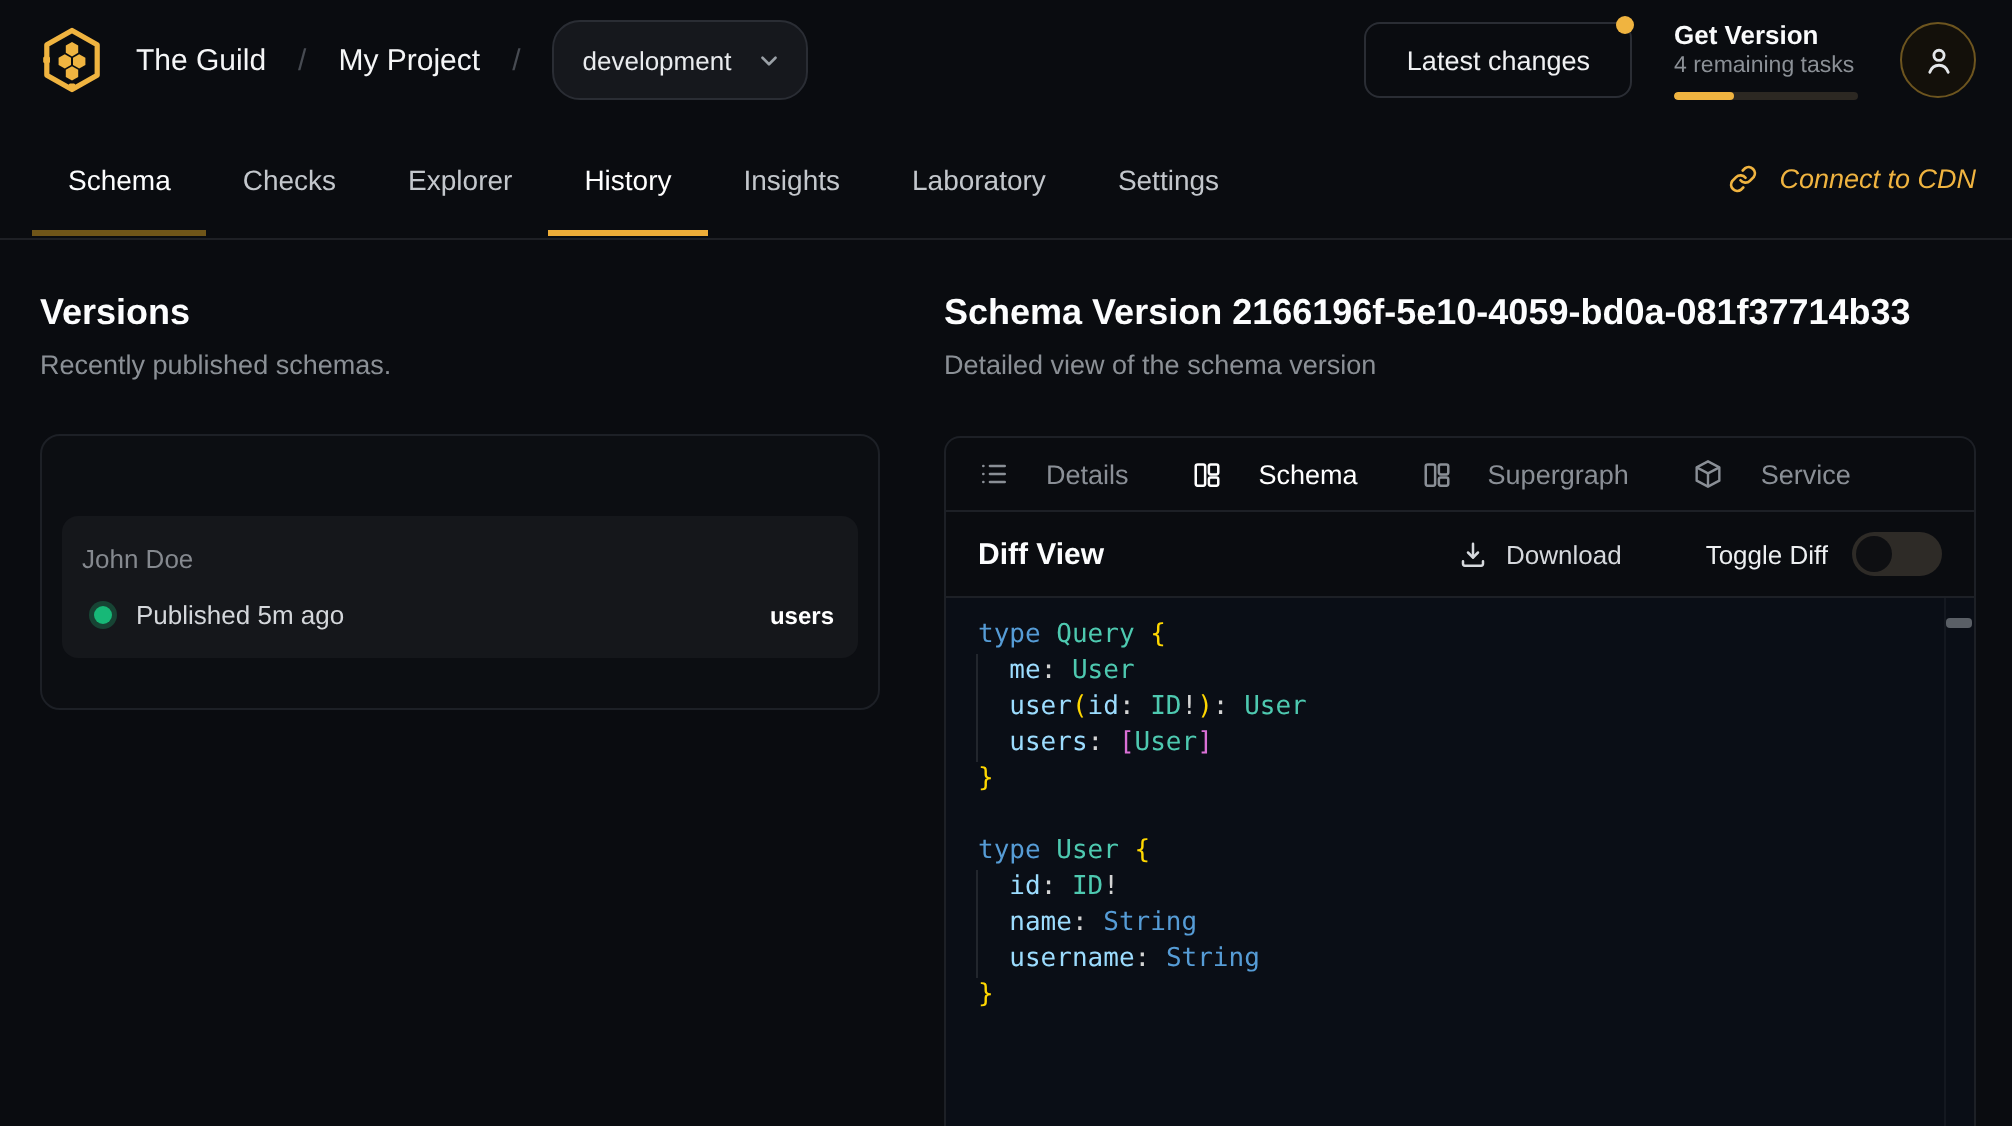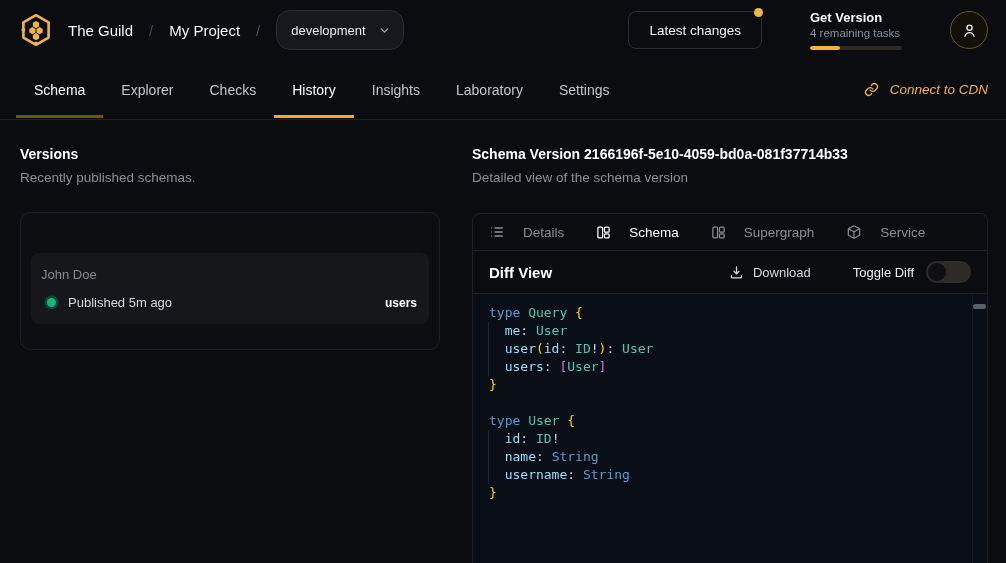--- a/index.html
+++ b/index.html
@@ -17,21 +17,21 @@
   .topbar-left { display:flex; align-items:center; gap:16px; }
   .logo { width:36px; height:36px; }
   .brand { font-size:15px; font-weight:500; color:#f5f6f7; margin-left:-2px; }
   .crumb-sep { color:#474b52; font-size:15px; }
   .project { font-size:15px; font-weight:500; color:#f5f6f7; }
   .env-btn {
     width:128px; height:40px; display:flex; align-items:center; justify-content:space-between;
     padding:0 12px 0 14px; background:#16181d; border:1px solid #2a2d34; border-radius:14px;
     color:#e9ebee; font-size:13px; cursor:pointer;
   }
-  .topbar-right { display:flex; align-items:center; gap:48px; }
+  .topbar-right { display:flex; align-items:center; gap:21px; }
   .latest-btn {
     position:relative; height:38px; padding:0 20px; border:1px solid #2a2d34; border-radius:8px;
     background:transparent; color:#f0f1f3; font-size:13.5px; cursor:pointer;
     font-family:"Liberation Sans","DejaVu Sans",sans-serif;
   }
   .latest-dot { position:absolute; top:-4px; right:-2px; width:9px; height:9px; border-radius:50%; background:#f0b440; }
   .get-started { width:92px; }
   .gs-title { font-size:13px; font-weight:600; color:#fafbfc; }
   .gs-sub { font-size:11.5px; color:#8b9096; margin-top:2px; white-space:nowrap; }
   .gs-bar { margin-top:7px; height:4px; border-radius:2px; background:#2c2822; overflow:hidden; }
@@ -50,21 +50,21 @@
   }
   .nav-tab.active { color:#ffffff;justify-content:flex-end; }
   .nav-tab.visited { color:#fcfdfe; }
   .nav-tab .underline { position:absolute; left:0; right:0; bottom:1px; height:3px; }
   .nav-tab.active .underline { background:#eead38; }
   .nav-tab.visited .underline { background:#6f5519; }
   .cdn-link { display:flex; align-items:center; gap:11px; color:#f0b440; font-size:13.5px; cursor:pointer;font-style:italic; }
 
   
   .content { display:flex; height:443px; padding:0 18px 0 20px; }
-  .panel-title { font-size:14px; font-weight:700; color:#fcfdfe; margin-top:26px; }
+  .panel-title { font-size:18px; font-weight:700; color:#fcfdfe; margin-top:26px; }
   .panel-sub { font-size:13.5px; color:#8b9096; margin-top:8px; }
 
   .versions-panel { width:420px; flex:none; }
   .versions-group {
     margin-top:27px; border:1px solid #1d2026; border-radius:10px; background:#0c0e12;
     padding:40px 10px 10px 10px; height:138px;
   }
   .version-card { background:#15171b; border-radius:8px; padding:11px 12px 14px 10px; cursor:pointer; }
   .vc-name { font-size:15px; font-weight:600; color:#fbfcfd; }
   .vc-author { font-size:13px; color:#85898f; margin-top:3px; }
@@ -164,24 +164,24 @@
   </div>
 </header>
 
 <nav class="navbar">
   <div class="nav-tabs" id="nav-tabs">
       <div class="nav-tab visited">
         <span>Schema</span>
         <span class="underline"></span>
       </div>
       <div class="nav-tab">
+        <span>Checks</span>
+      </div>
+      <div class="nav-tab">
         <span>Explorer</span>
-      </div>
-      <div class="nav-tab">
-        <span>Checks</span>
       </div>
       <div class="nav-tab active">
         <span>History</span>
         <span class="underline"></span>
       </div>
       <div class="nav-tab">
         <span>Insights</span>
       </div>
       <div class="nav-tab">
         <span>Laboratory</span>

